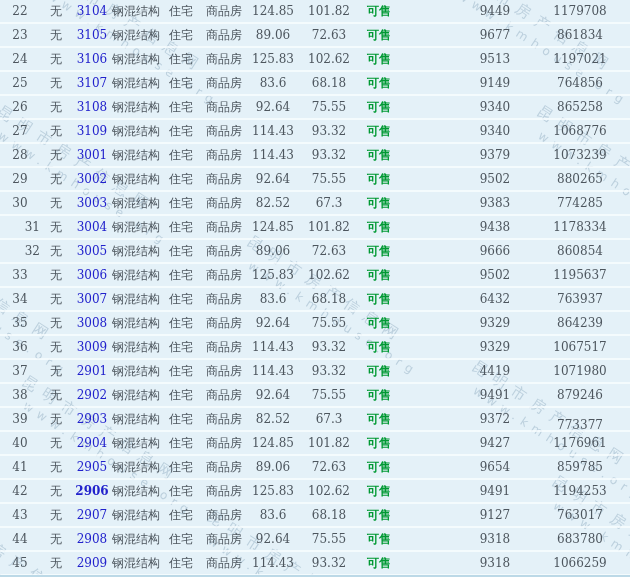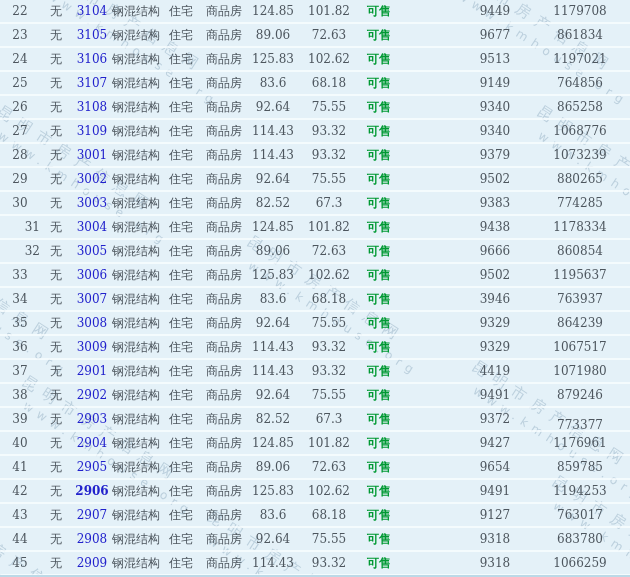--- a/index.html
+++ b/index.html
@@ -269,21 +269,21 @@
         <div class="cell c-plain" style="width: 40px;">34</div>
         <div class="cell c-plain" style="width: 32px;">无</div>
         <div class="cell c-link" style="width: 40px;">3007</div>
         <div class="cell c-plain" style="width: 48px;">钢混结构</div>
         <div class="cell c-plain" style="width: 42px;">住宅</div>
         <div class="cell c-plain" style="width: 44px;">商品房</div>
         <div class="cell c-plain" style="width: 54px;">83.6</div>
         <div class="cell c-plain" style="width: 58px;">68.18</div>
         <div class="cell c-status" style="width: 42px;">可售</div>
         <div class="cell c-plain" style="width: 60px;"></div>
-        <div class="cell c-plain" style="width: 70px;">3946</div>
+        <div class="cell c-plain" style="width: 70px;">6432</div>
         <div class="cell c-plain" style="width: 100px;">763937</div>
       </div>
       <div class="trow">
         <div class="cell c-plain" style="width: 40px;">35</div>
         <div class="cell c-plain" style="width: 32px;">无</div>
         <div class="cell c-link" style="width: 40px;">3008</div>
         <div class="cell c-plain" style="width: 48px;">钢混结构</div>
         <div class="cell c-plain" style="width: 42px;">住宅</div>
         <div class="cell c-plain" style="width: 44px;">商品房</div>
         <div class="cell c-plain" style="width: 54px;">92.64</div>

